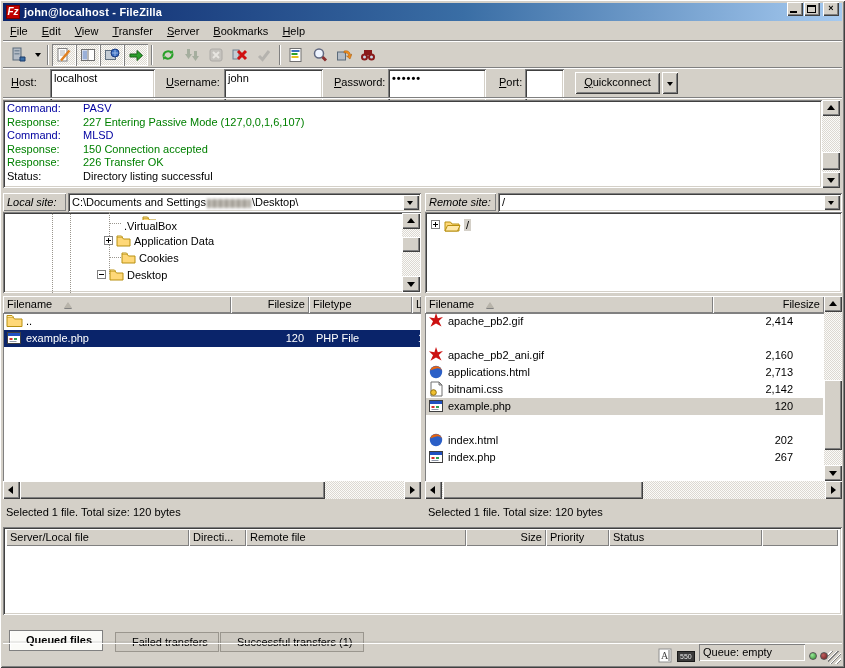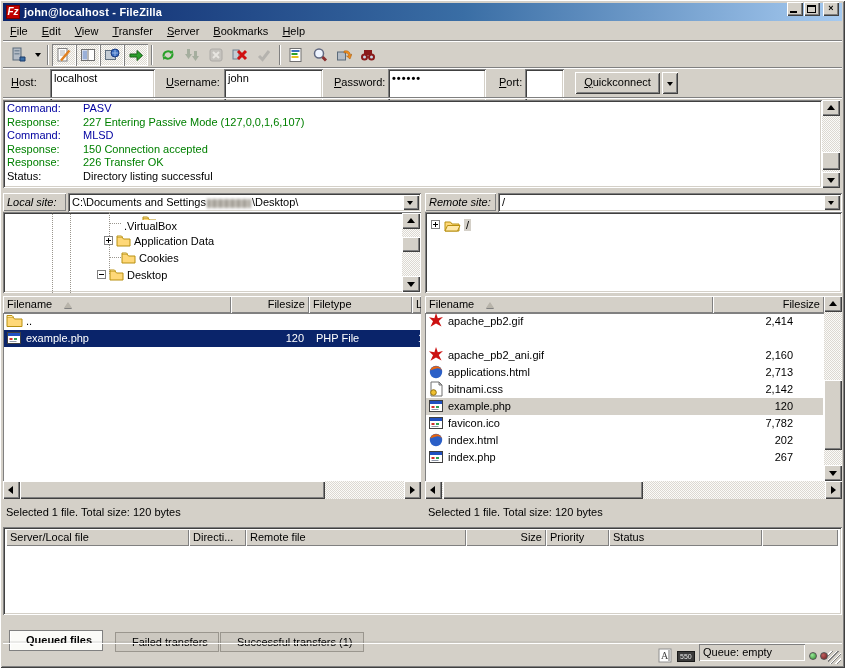--- a/index.html
+++ b/index.html
@@ -450,31 +450,20 @@
       <svg class="ficon" width="16" height="16">
           <rect x="1.5" y="2.5" width="13" height="11" fill="#fff" stroke="#404040"></rect>
           <rect x="2" y="3" width="12" height="3" fill="#2050c0"></rect>
           <rect x="3.5" y="8" width="3" height="2" fill="#d03030"></rect>
           <rect x="8" y="8" width="3" height="2" fill="#30a050"></rect>
           <rect x="3.5" y="11" width="7" height="1" fill="#9098a8"></rect>
         </svg>
       <span class="fname">example.php</span>
       <span class="fsize" style="right:30px;width:90px;">120</span>
     </div>
-    <div class="frow" style="top:102px;">
-      <svg class="ficon" width="16" height="16">
-          <rect x="1.5" y="2.5" width="13" height="11" fill="#fff" stroke="#404040"></rect>
-          <rect x="2" y="3" width="12" height="3" fill="#2050c0"></rect>
-          <rect x="3.5" y="8" width="3" height="2" fill="#d03030"></rect>
-          <rect x="8" y="8" width="3" height="2" fill="#30a050"></rect>
-          <rect x="3.5" y="11" width="7" height="1" fill="#9098a8"></rect>
-        </svg>
-      <span class="fname">favicon.ico</span>
-      <span class="fsize" style="right:30px;width:90px;">7,782</span>
-    </div>
     <div class="frow" style="top:119px;">
       <svg class="ficon" width="16" height="16">
           <circle cx="8" cy="8" r="6.2" fill="#2b5fc7"></circle>
           <path d="M2.2 6.5 A6.2 6.2 0 0 1 14.1 6.8 C12.5 4.2 10.5 3.8 8.3 4.4 C5.8 5.1 4 5.6 2.2 6.5 Z" fill="#e8650d"></path>
         </svg>
       <span class="fname">index.html</span>
       <span class="fsize" style="right:30px;width:90px;">202</span>
     </div>
     <div class="frow" style="top:136px;">
       <svg class="ficon" width="16" height="16">

